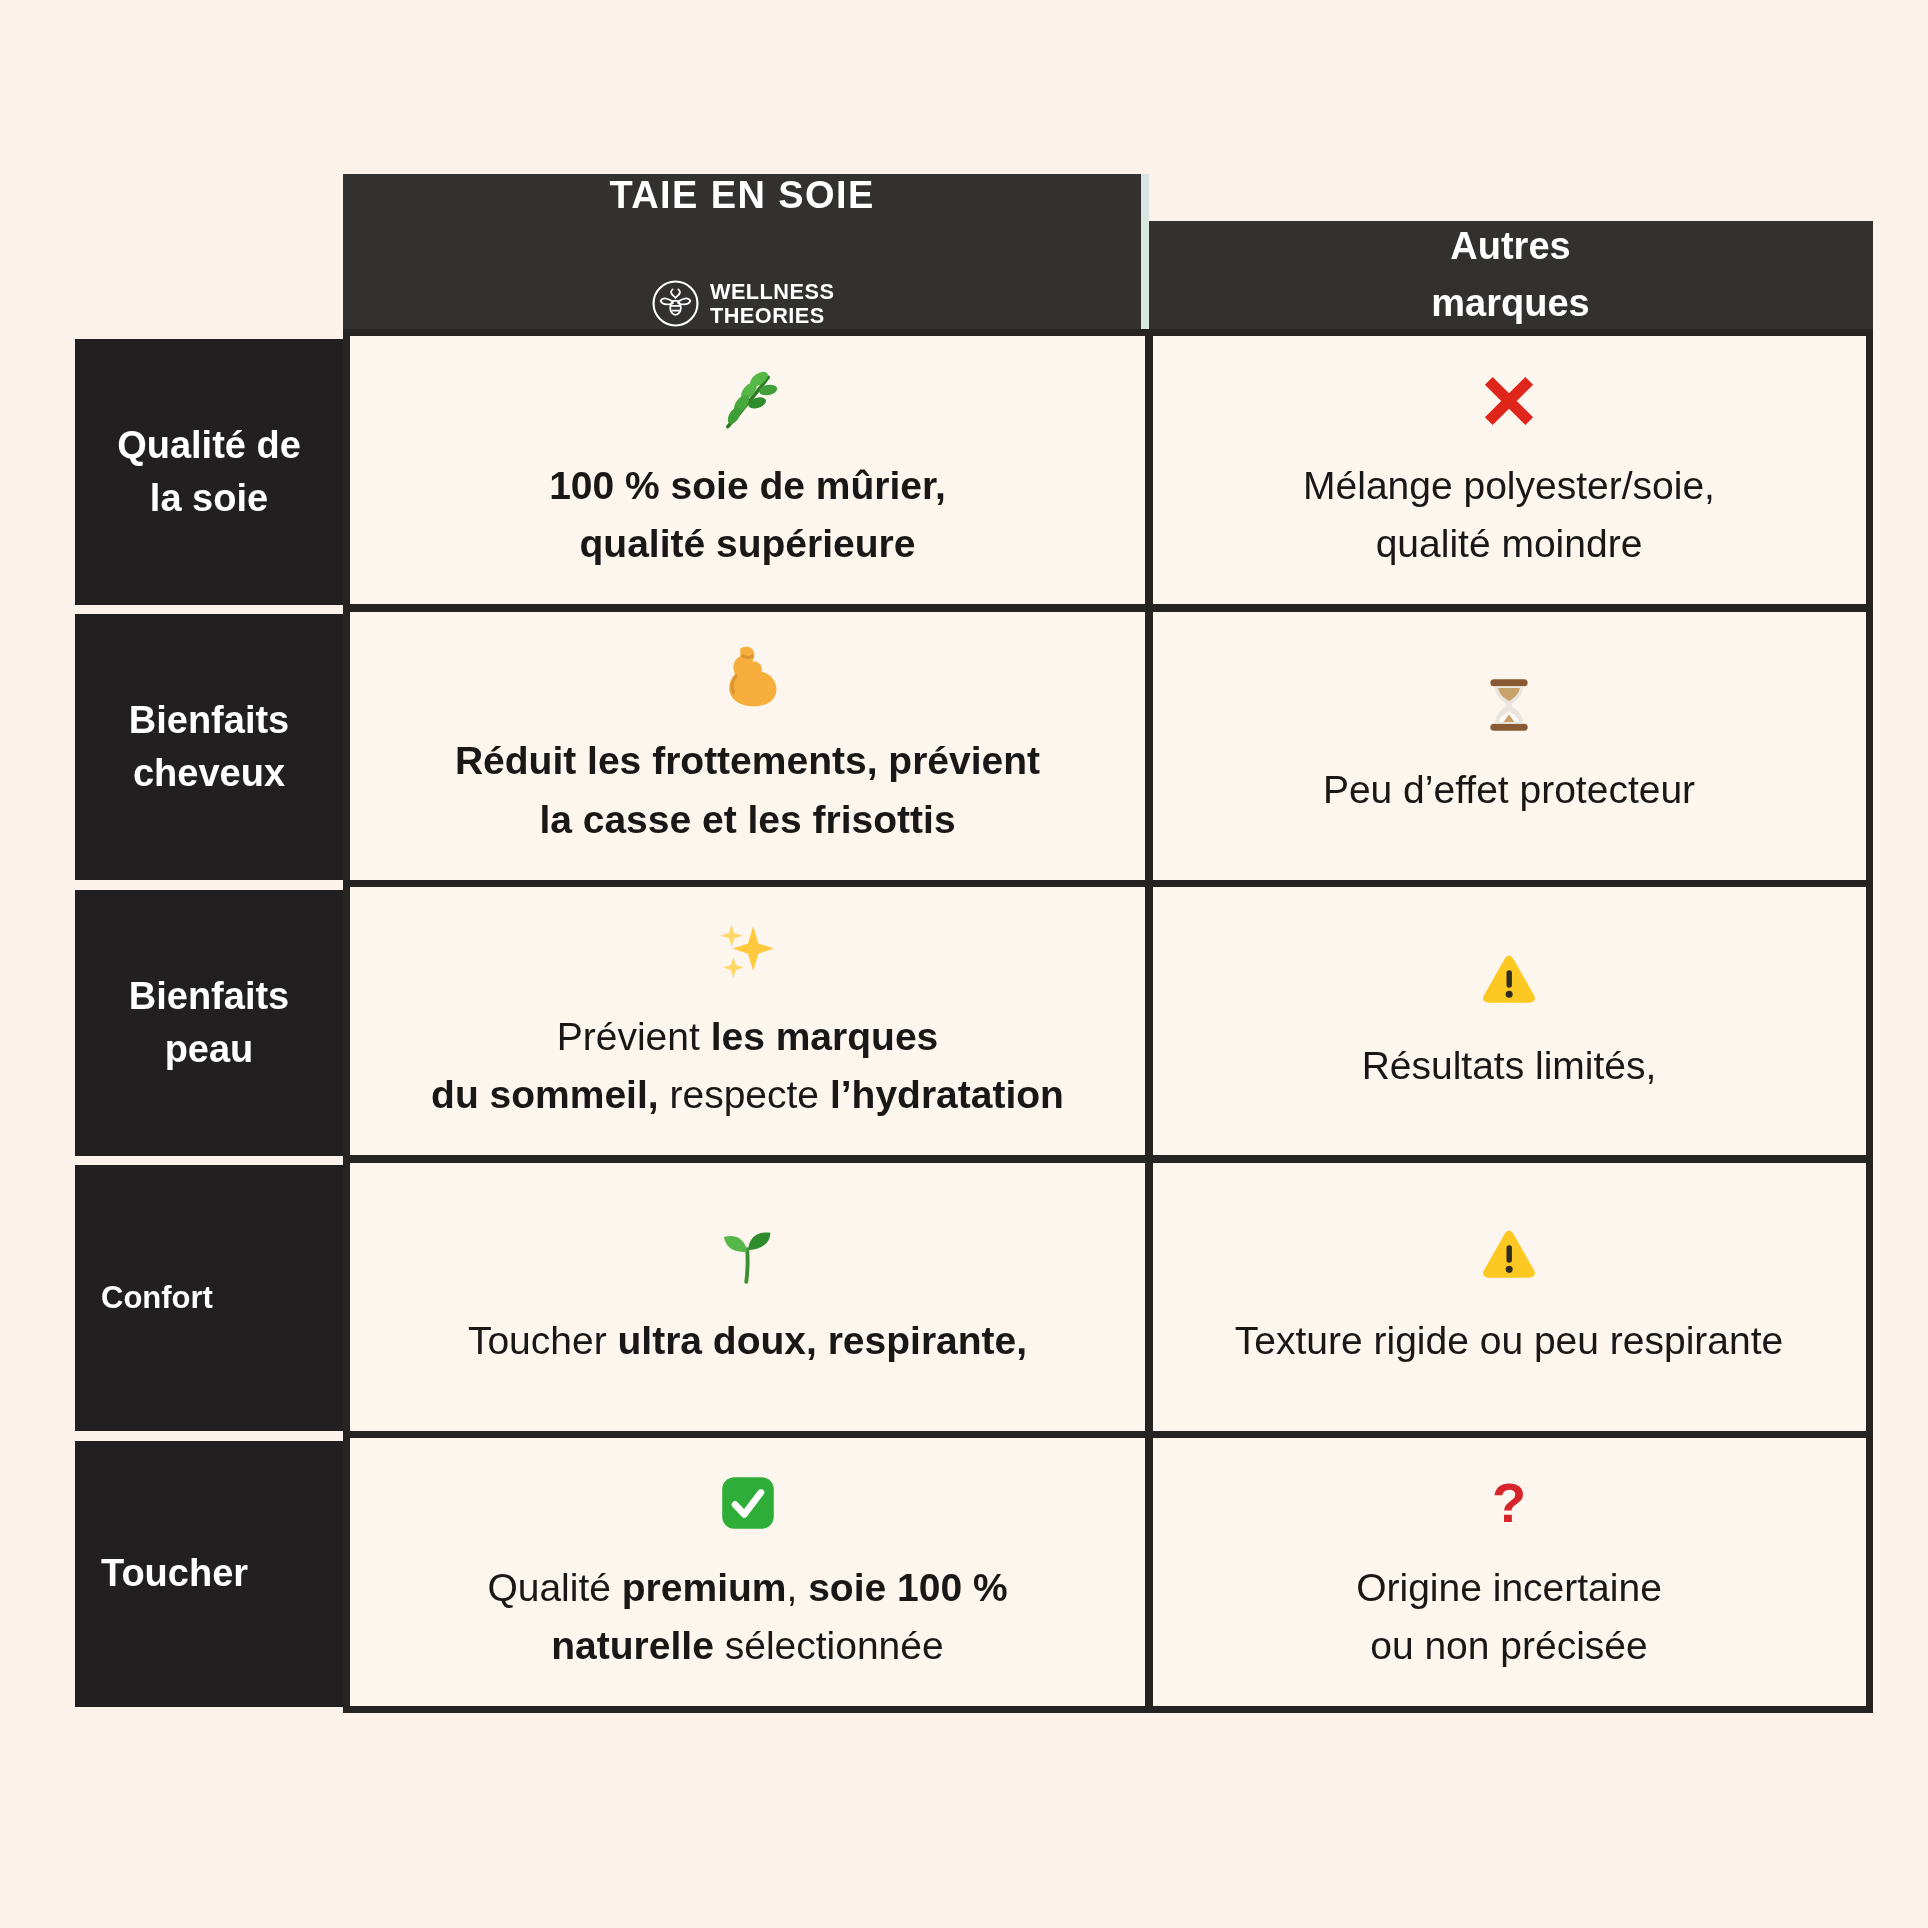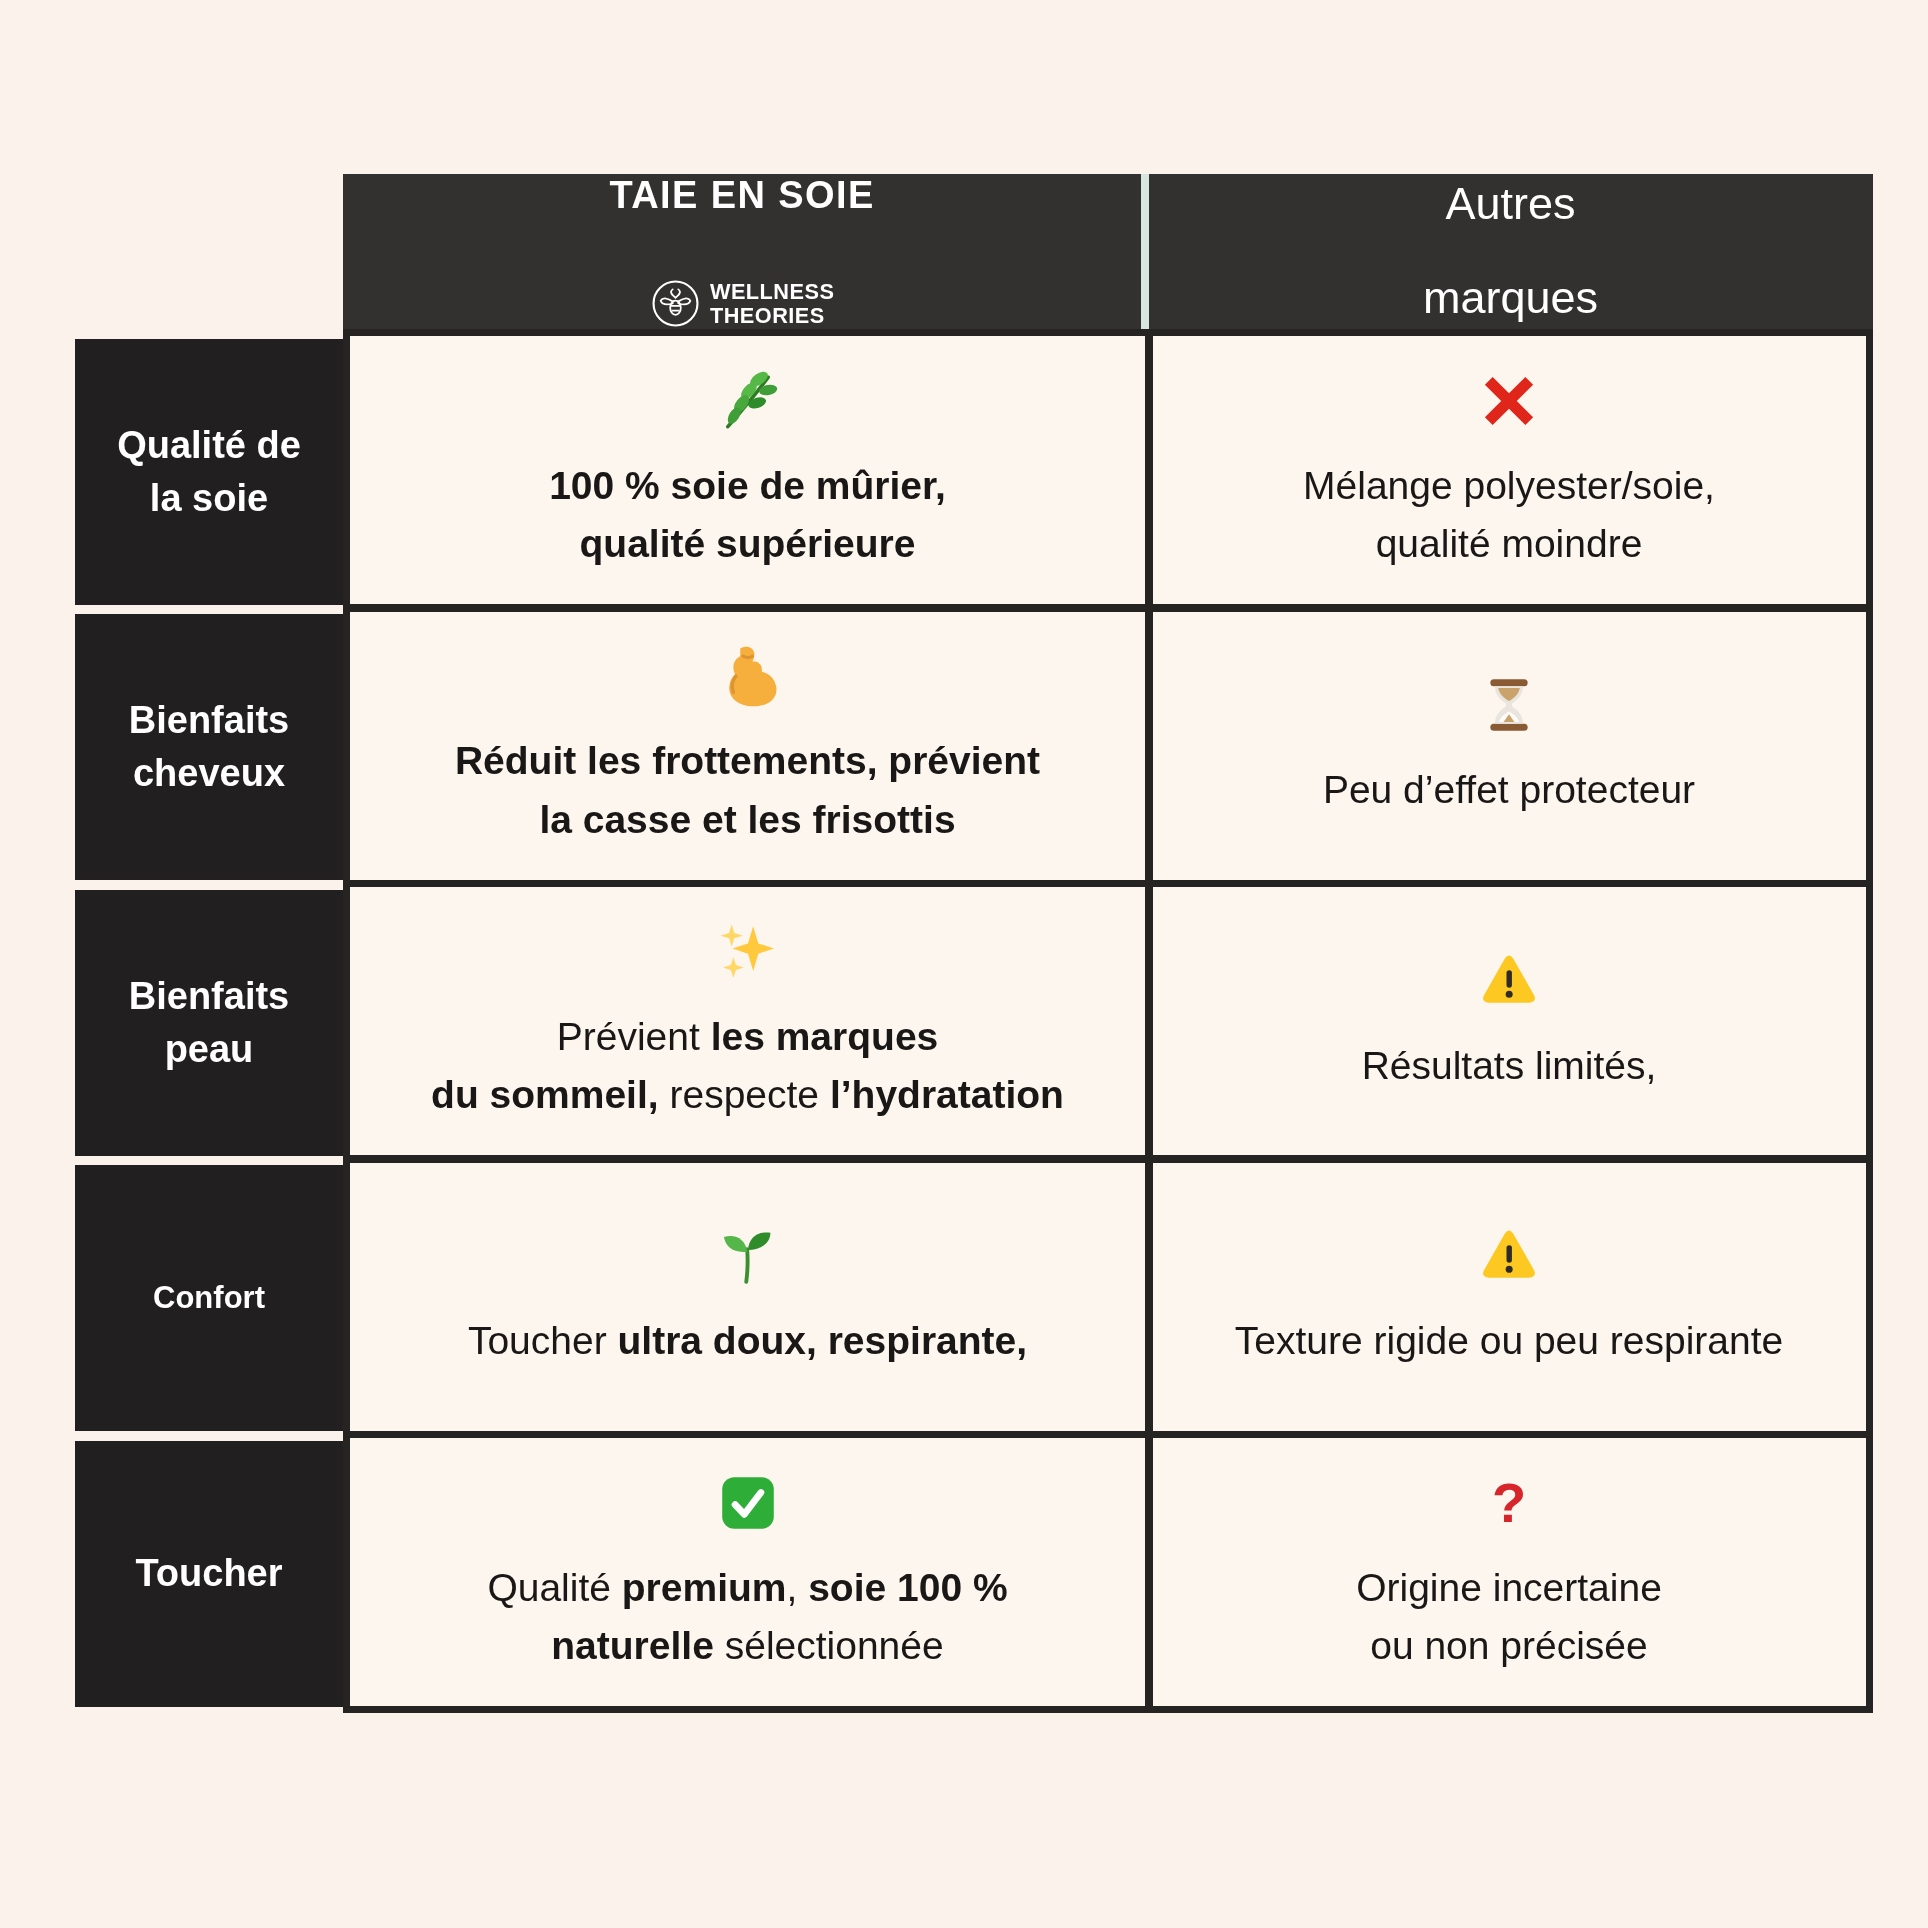--- a/index.html
+++ b/index.html
@@ -8,34 +8,34 @@
     background:#FBF3EB;
     font-family:"Liberation Sans","DejaVu Sans",sans-serif;
     position:relative;overflow:hidden;
   }
   .board{position:absolute;top:174px;left:75px;display:flex;}
 
   
   .labels{width:268px;flex:none;display:flex;flex-direction:column;padding-top:165px;box-sizing:border-box;}
   .label-box{
     height:266px;margin-bottom:9.4px;background:#211F1F;color:#FFFFFF;
-    display:flex;align-items:center;justify-content:center;text-align:center;
+    display:flex;align-items:center;text-align:center;
     font-weight:bold;font-size:38px;line-height:1.4;padding:0 26px;box-sizing:border-box;
   }
   .label-box.small{font-size:31px;}
 
   
   .content{flex:none;}
   .header-row{display:flex;height:155px;}
   .header-cell{
     background:#333030;color:#FFFFFF;display:flex;flex-direction:column;
     align-items:center;justify-content:space-between;text-align:center;
   }
   .header-cell.brand{width:798px;}
-  .header-cell.other{width:724px;font-size:45px;font-weight:normal;line-height:1.35;}
+  .header-cell.other{width:724px;font-size:38px;font-weight:bold;line-height:1.35;margin-top:47px;}
   .brand-title{font-size:38px;font-weight:bold;letter-spacing:1.4px;margin-bottom:9.4px;}
   .header-divider{width:7.5px;background:#D9E5E0;}
   .logo-row{display:flex;align-items:center;gap:9.4px;}
   .logo-text{font-size:21.7px;font-weight:bold;line-height:1.1;letter-spacing:0.5px;text-align:left;}
 
   .body{
     display:grid;grid-template-columns:795px 713px;grid-template-rows:repeat(5,268px);
     gap:7.5px;background:#262323;border:7.5px solid #262323;
   }
   .cell{

